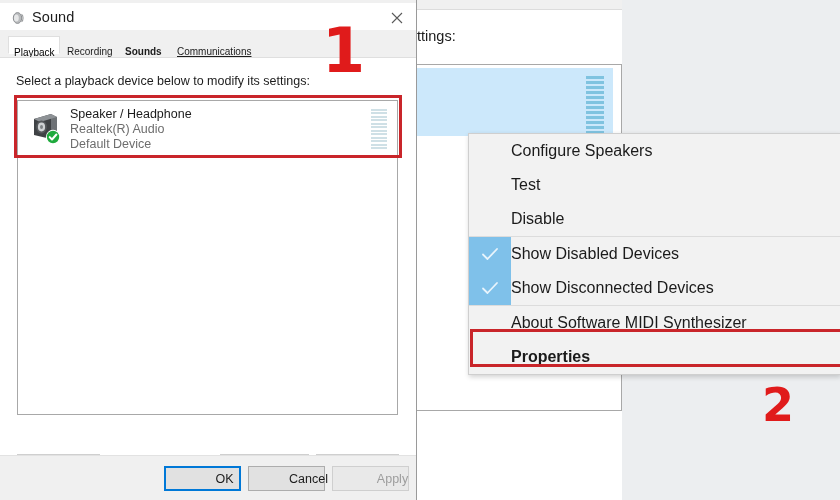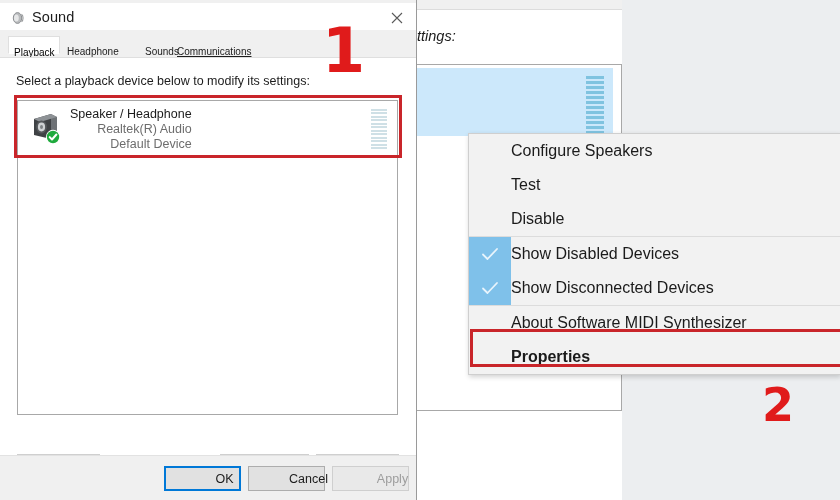--- a/index.html
+++ b/index.html
@@ -44,21 +44,20 @@
     width: 205px; height: 9px;
     background: #f0f0f0;
     border-bottom: 1px solid #dcdcdc;
   }
   .bg-win-label {
     position: absolute;
     left: 0px; top: 28px;
     font-size: 14.5px;
     color: #1b1b1b;
     white-space: nowrap;
-    font-style: italic;
   }
   .bg-listbox {
     position: absolute;
     left: 0px; top: 64px;
     width: 205px; height: 347px;
     background: #ffffff;
     border: 1px solid #a8a8a8;
     border-left: none;
     box-sizing: border-box;
   }
@@ -171,21 +170,20 @@
     white-space: nowrap;
   }
 
   .devlist {
     position: absolute;
     left: 17px; top: 42px;
     width: 381px; height: 315px;
     border: 1px solid #a8a8a8;
     background: #ffffff;
     box-sizing: border-box;
-    text-align: right;
   }
   .devrow {
     position: absolute;
     left: 0; top: 0;
     width: 379px; height: 54px;
   }
   .devicon {
     position: absolute;
     left: 10px; top: 9px;
     width: 36px; height: 36px;
@@ -374,22 +372,22 @@
         <svg width="12" height="12" viewBox="0 0 12 12">
           <path d="M1 1 L11 11 M11 1 L1 11" stroke="#5a5a5a" stroke-width="1.1" fill="none"></path>
         </svg>
       </span>
     </div>
 
     <div class="dlg-body">
 
       <div class="tabstrip">
         <div class="tab active" style="left:8px;width:52px;">Playback</div>
-        <div class="tab" style="left:62px;width:62px;">Headphone</div>
-        <div class="tab" style="left:140px;width:48px;">Sounds</div>
+        <div class="tab" style="left:62px;width:62px;">Recording</div>
+        <div class="tab" style="left:120px;width:48px;font-weight:bold;">Sounds</div>
         <div class="tab" style="left:172px;width:92px;text-decoration:underline;">Communications</div>
       </div>
 
       <div class="dlg-pane">
 
         <div class="pane-hint">Select a playback device below to modify its settings:</div>
 
         <div class="devlist">
           <div class="devrow">
             <span class="devicon">

